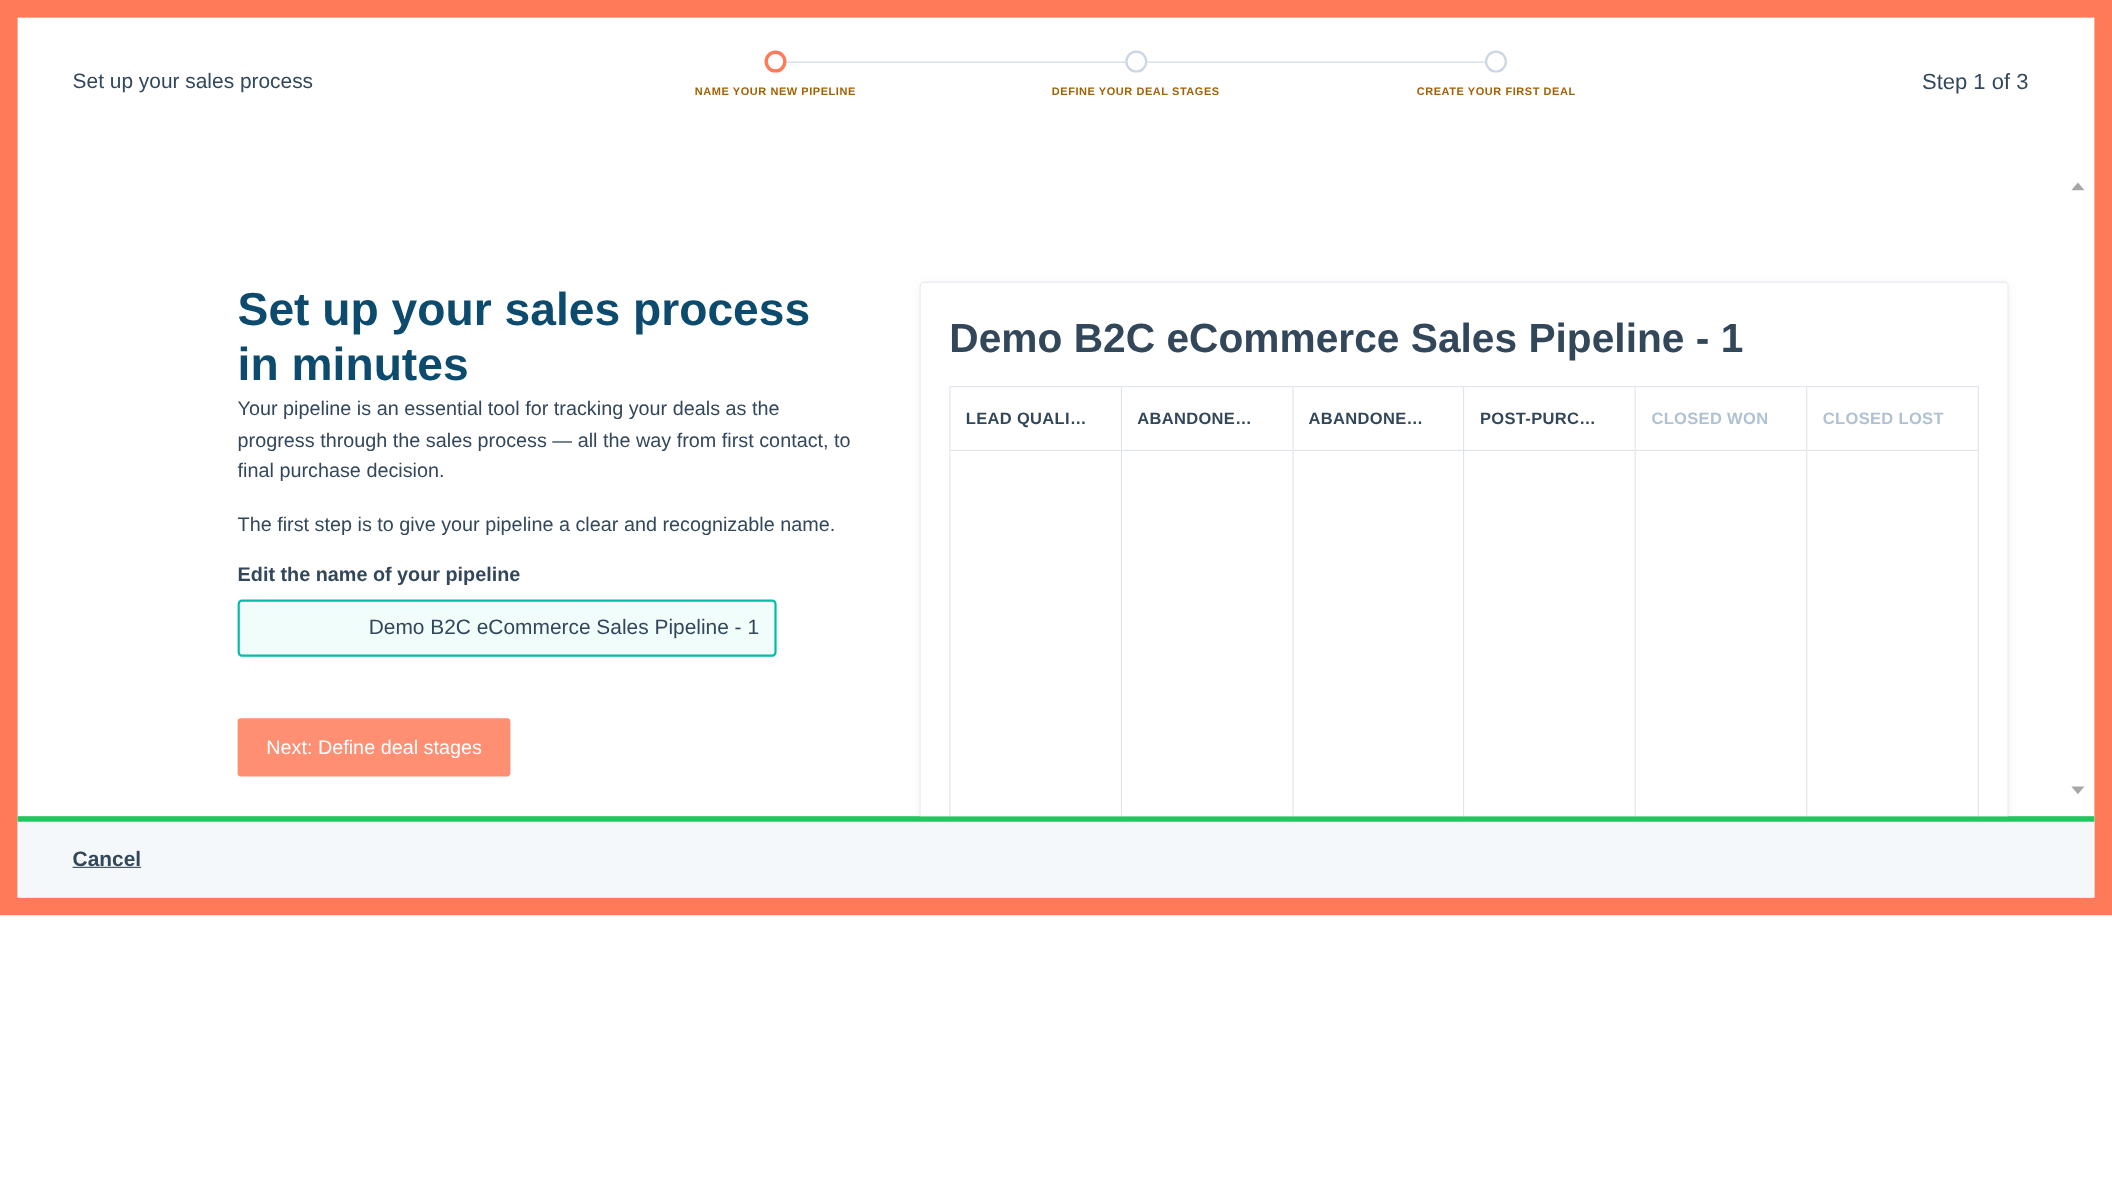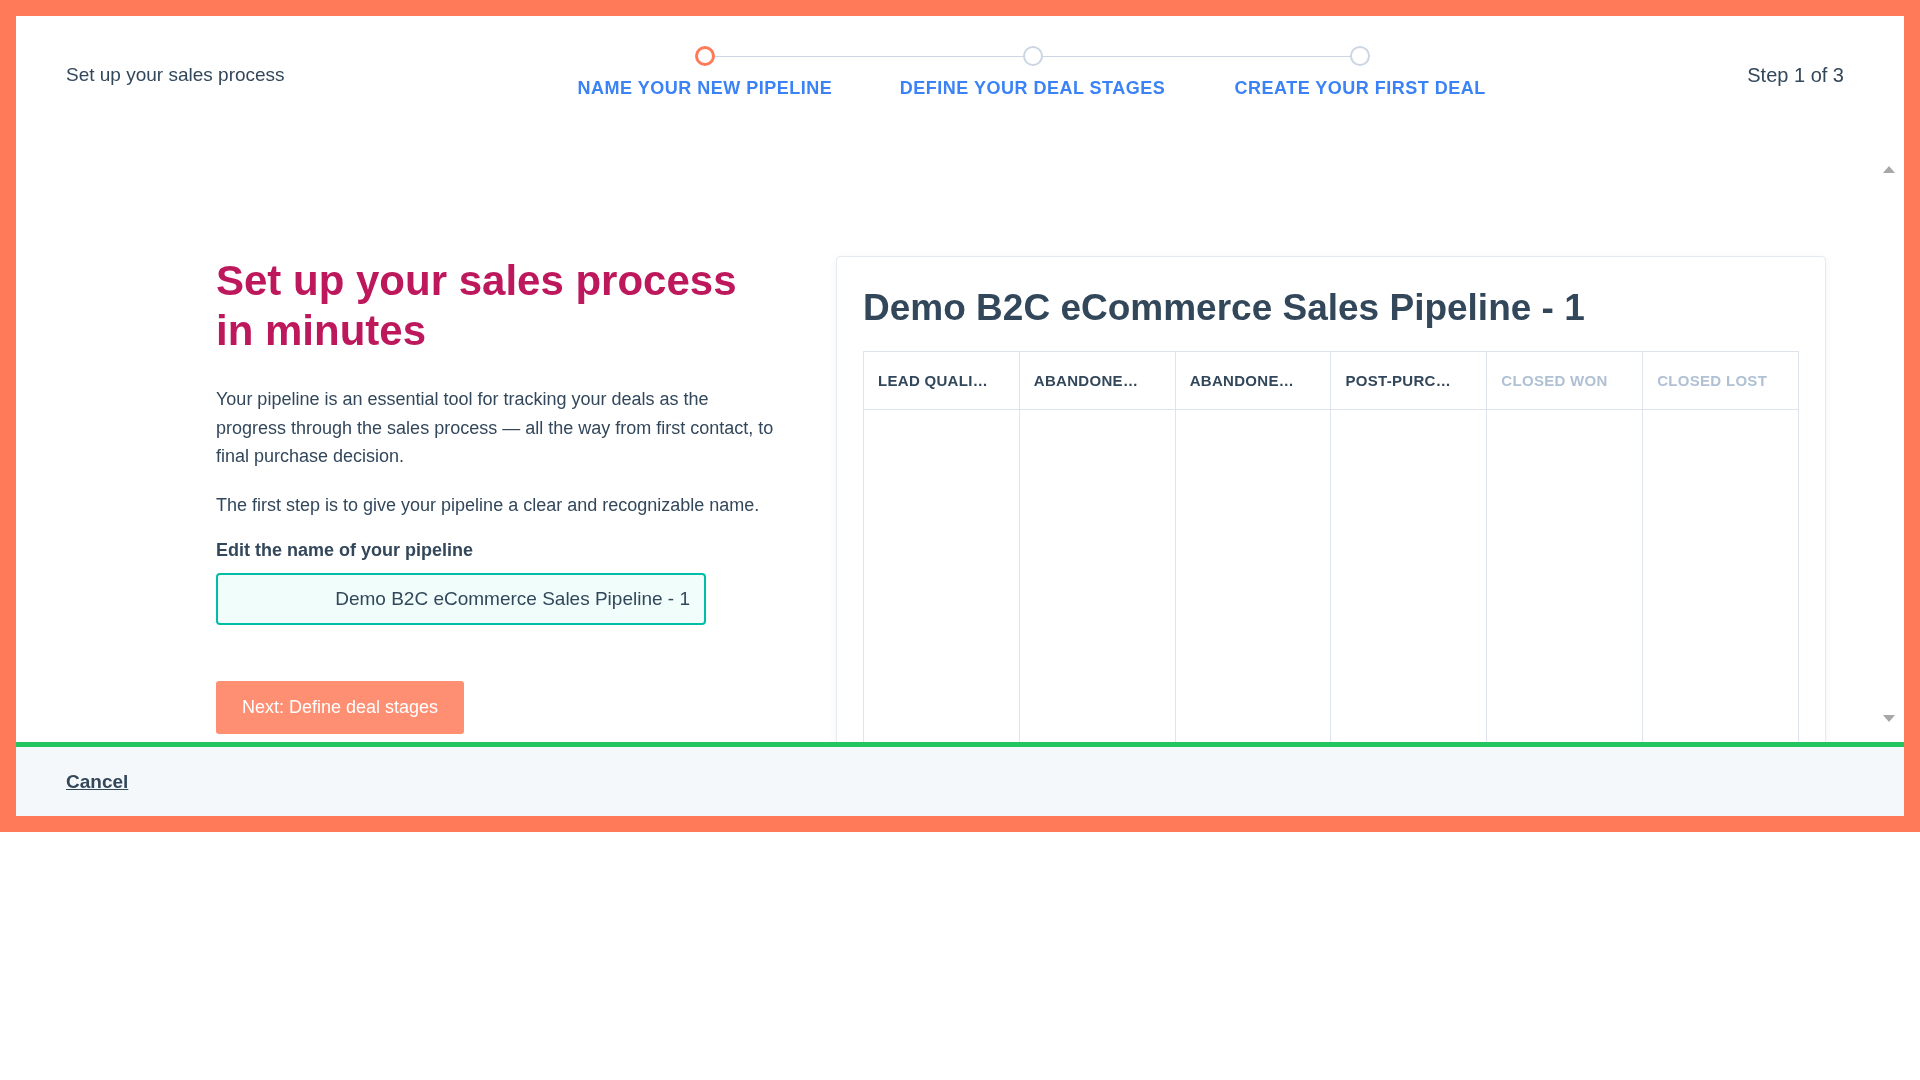--- a/index.html
+++ b/index.html
@@ -66,24 +66,24 @@
     position: absolute;
     top: 10px;
     left: 50%;
     right: -50%;
     height: 1px;
     background: #cbd6e2;
     z-index: 1;
   }
   .step-item:last-child .step-line { display: none; }
   .step-label {
-    font-size: 18px;
+    font-size: 10px;
     font-weight: 600;
     letter-spacing: 0.5px;
-    color: #3b82f6;
+    color: #a16207;
     text-transform: uppercase;
   }
   
   .main-area {
     flex: 1;
     position: relative;
     overflow: hidden;
   }
   .scroll-region {
     position: absolute;
@@ -105,23 +105,22 @@
     border-right: 6px solid transparent;
     margin: 0 auto;
   }
   .scrollbar .arrow-up { border-bottom: 7px solid #a7a7a7; position: absolute; top: 0; left: 3px;}
   .scrollbar .arrow-down { border-top: 7px solid #a7a7a7; position: absolute; bottom: 0; left: 3px;}
   
   .left-col { width: 560px; flex-shrink: 0; }
   .main-heading {
     font-size: 42px;
     font-weight: 700;
-    color: #be185d;
+    color: #0c4a6e;
     line-height: 1.2;
-    margin-bottom: 28px;
   }
   .body-text {
     font-size: 18px;
     color: #33475b;
     line-height: 1.6;
     margin-bottom: 20px;
     font-weight: 400;
   }
   .field-label {
     font-size: 18px;

